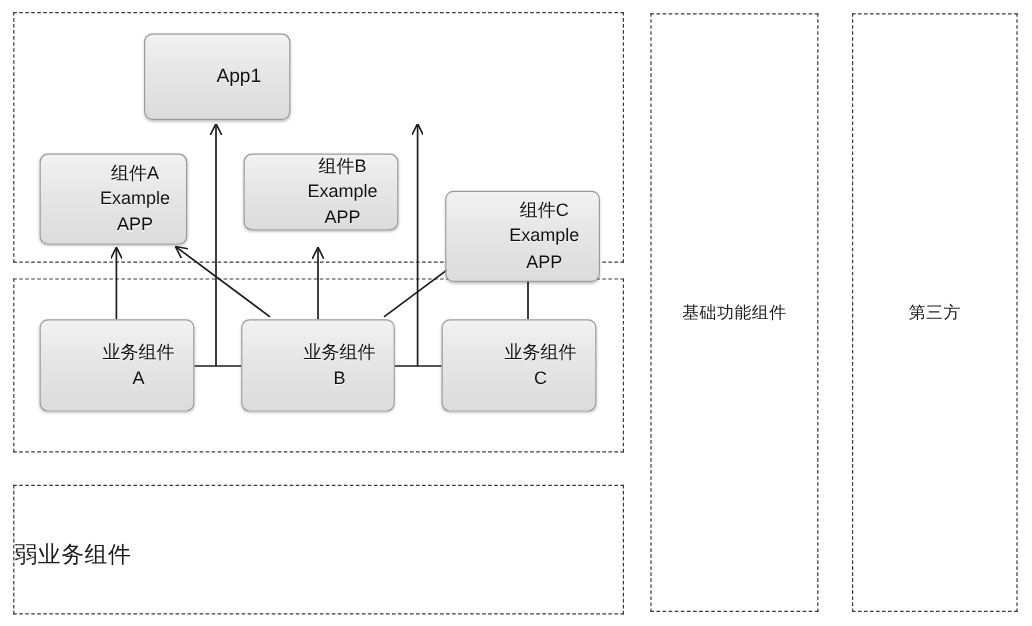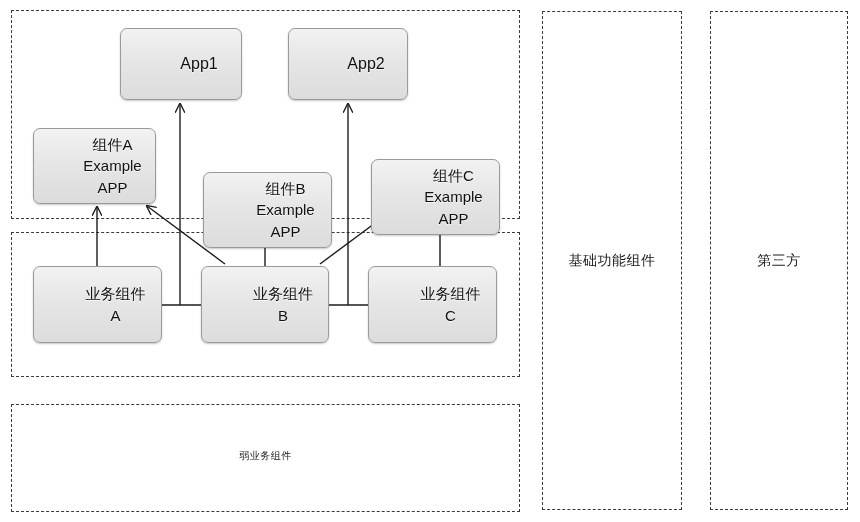--- a/index.html
+++ b/index.html
@@ -14,22 +14,22 @@
   #canvas{position:absolute;left:0;top:0;width:860px;height:522px;}
   .group{
     position:absolute;
     border:1.3px dashed #3a3a3a;
     background:transparent;
     box-sizing:border-box;
   }
   .group-label{
     position:absolute;
     width:100%;
-    text-align:center;
-    font-size:10px;
+    text-align:left;
+    font-size:19px;
     color:#1a1a1a;
     letter-spacing:0.5px;
   }
   .col-label{
     position:absolute;
     left:0;right:0;
     top:50%;
     transform:translateY(-50%);
     text-align:center;
     font-size:14px;
@@ -110,30 +110,27 @@
     <path d="M 440 266 L 440 207" marker-end="url(#arw)"></path>
 
     <path d="M 225 264 L 147 206" marker-end="url(#arw)"></path>
 
     <path d="M 320 264 L 398 206" marker-end="url(#arw)"></path>
   </svg>
 
   <div class="node app" style="left:120px;top:28px;width:122px;height:72px;">
     <span class="ln">App1</span>
   </div>
-  <div class="node app" style="left:288px;top:28px;width:120px;height:72px;">
-    <span class="ln">App2</span>
-  </div>
 
   <div class="node" style="left:33px;top:128px;width:123px;height:76px;">
     <span class="ln">组件A</span>
     <span class="ln">Example</span>
     <span class="ln">APP</span>
   </div>
-  <div class="node" style="left:203px;top:128px;width:129px;height:76px;margin-top:44px;">
+  <div class="node" style="left:203px;top:128px;width:129px;height:64px;">
     <span class="ln">组件B</span>
     <span class="ln">Example</span>
     <span class="ln">APP</span>
   </div>
   <div class="node" style="left:371px;top:128px;width:129px;height:76px;margin-top:31px;">
     <span class="ln">组件C</span>
     <span class="ln">Example</span>
     <span class="ln">APP</span>
   </div>
 

